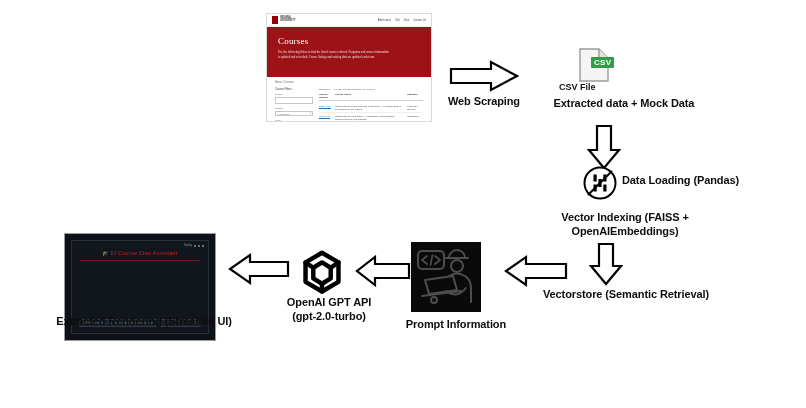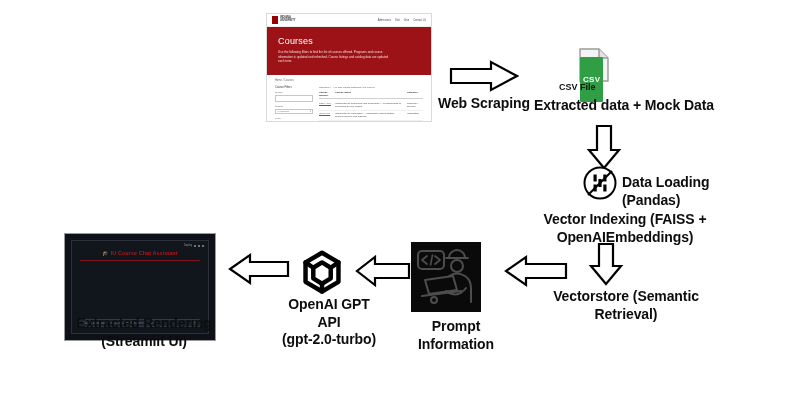--- a/index.html
+++ b/index.html
@@ -16,21 +16,21 @@
     height: 408px;
     background: #ffffff;
     overflow: hidden;
   }
   .abs { position: absolute; }
 
   
   .label {
     font-family: "Liberation Sans", sans-serif;
     font-weight: bold;
-    font-size: 14px;
+    font-size: 11px;
     color: #0d0d0d;
     text-align: center;
     line-height: 1.25;
     letter-spacing: -0.1px;
     white-space: pre-line;
   }
 
   
   .arrow svg { display: block; }
 
@@ -71,22 +71,23 @@
     margin-left: auto;
     display: flex;
     gap: 4px;
   }
   .ws-nav span {
     font-size: 2.6px;
     color: #4a4a4a;
   }
   .ws-hero {
     background: #9d1217;
-    padding: 9px 11px 11px 11px;
-    box-sizing: border-box;
+    padding: 9px 11px 18px 11px;
+    box-sizing: border-box;
+    font-family: Liberation Serif, serif;
   }
   .ws-hero-title {
     color: #ffffff;
     font-size: 9px;
     font-weight: normal;
     letter-spacing: 0.2px;
     margin-bottom: 4px;
   }
   .ws-hero-sub {
     color: #f0dcdc;
@@ -162,27 +163,27 @@
     padding: 1.5px 0;
     border-bottom: 1px solid #f0f0f0;
   }
   .ws-row div { font-size: 2.4px; color: #444; line-height: 1.3; }
   .ws-row .ws-col-num { color: #1a6fb5; text-decoration: underline; }
 
   
   .csv-icon { position: relative; }
   .csv-badge {
     position: absolute;
-    left: 3px;
+    left: 14px;
     top: 9px;
     background: #2f9e44;
     color: #ffffff;
     font-size: 8px;
     font-weight: bold;
-    padding: 18px 3px;
+    padding: 1px 3px;
     border-radius: 1px;
     letter-spacing: 0.3px;
     font-family: "Liberation Sans", sans-serif;
   }
   .csv-caption {
     font-size: 9px;
     font-weight: bold;
     color: #111;
   }
 

